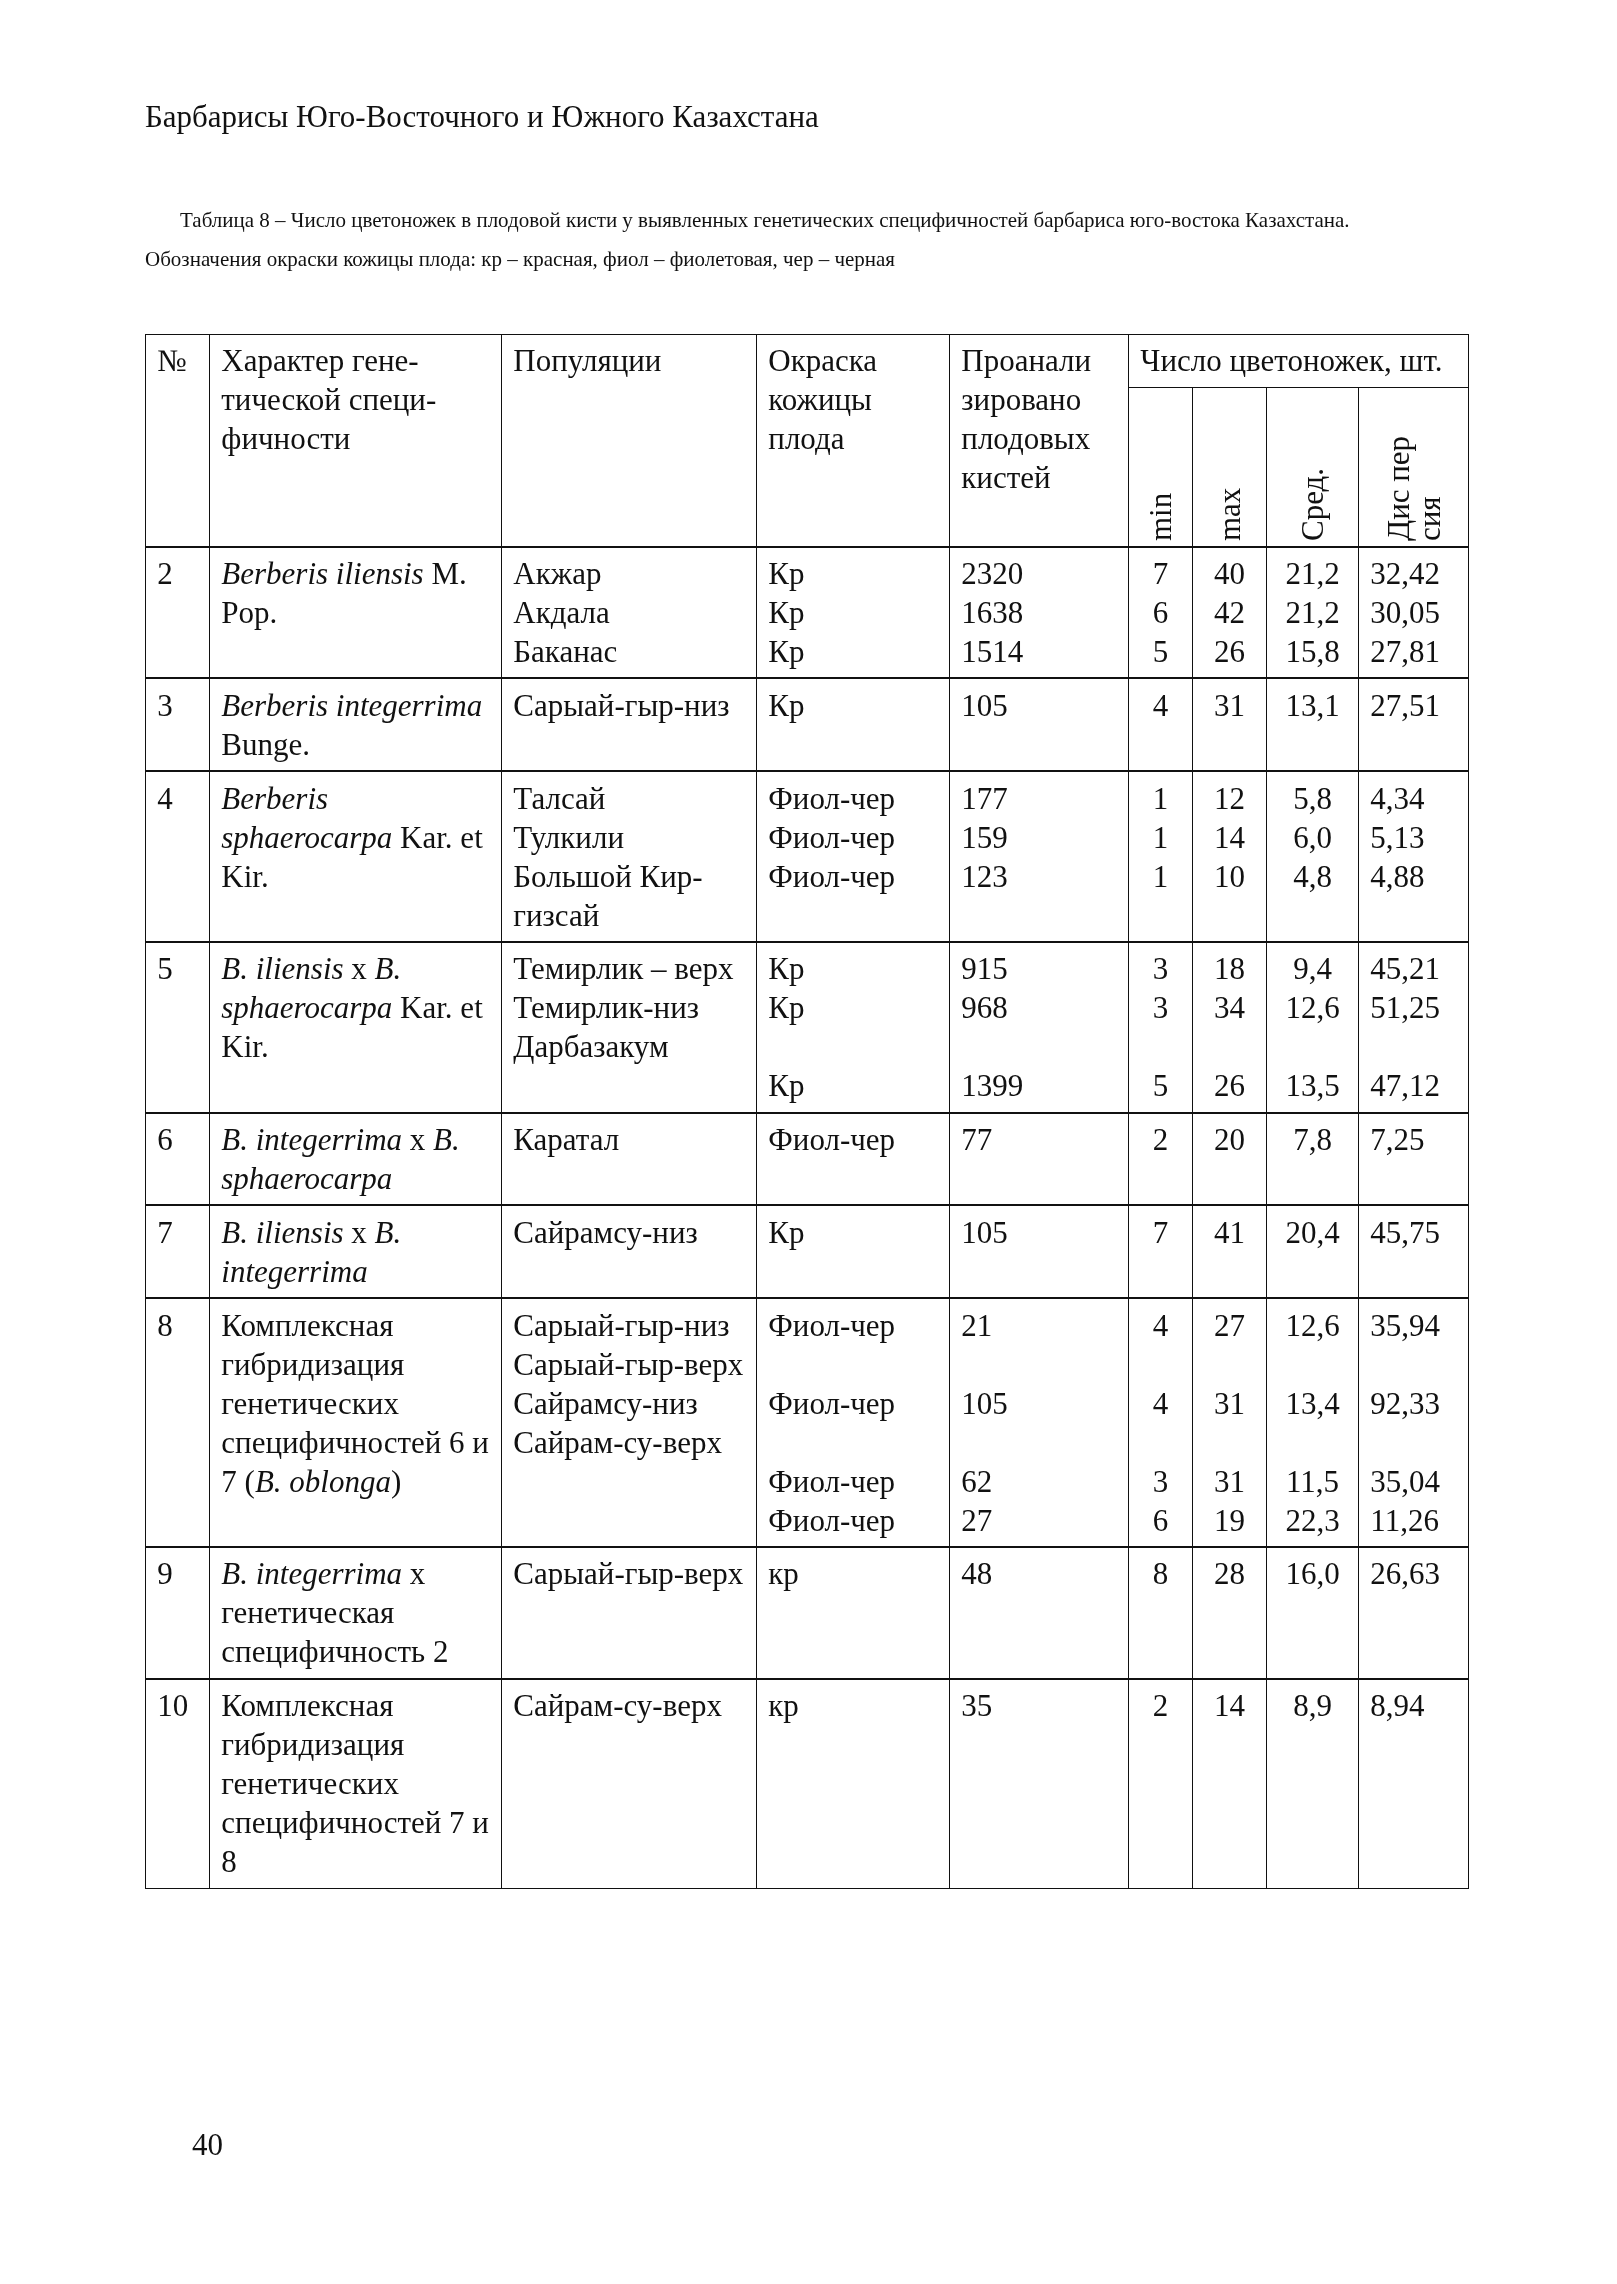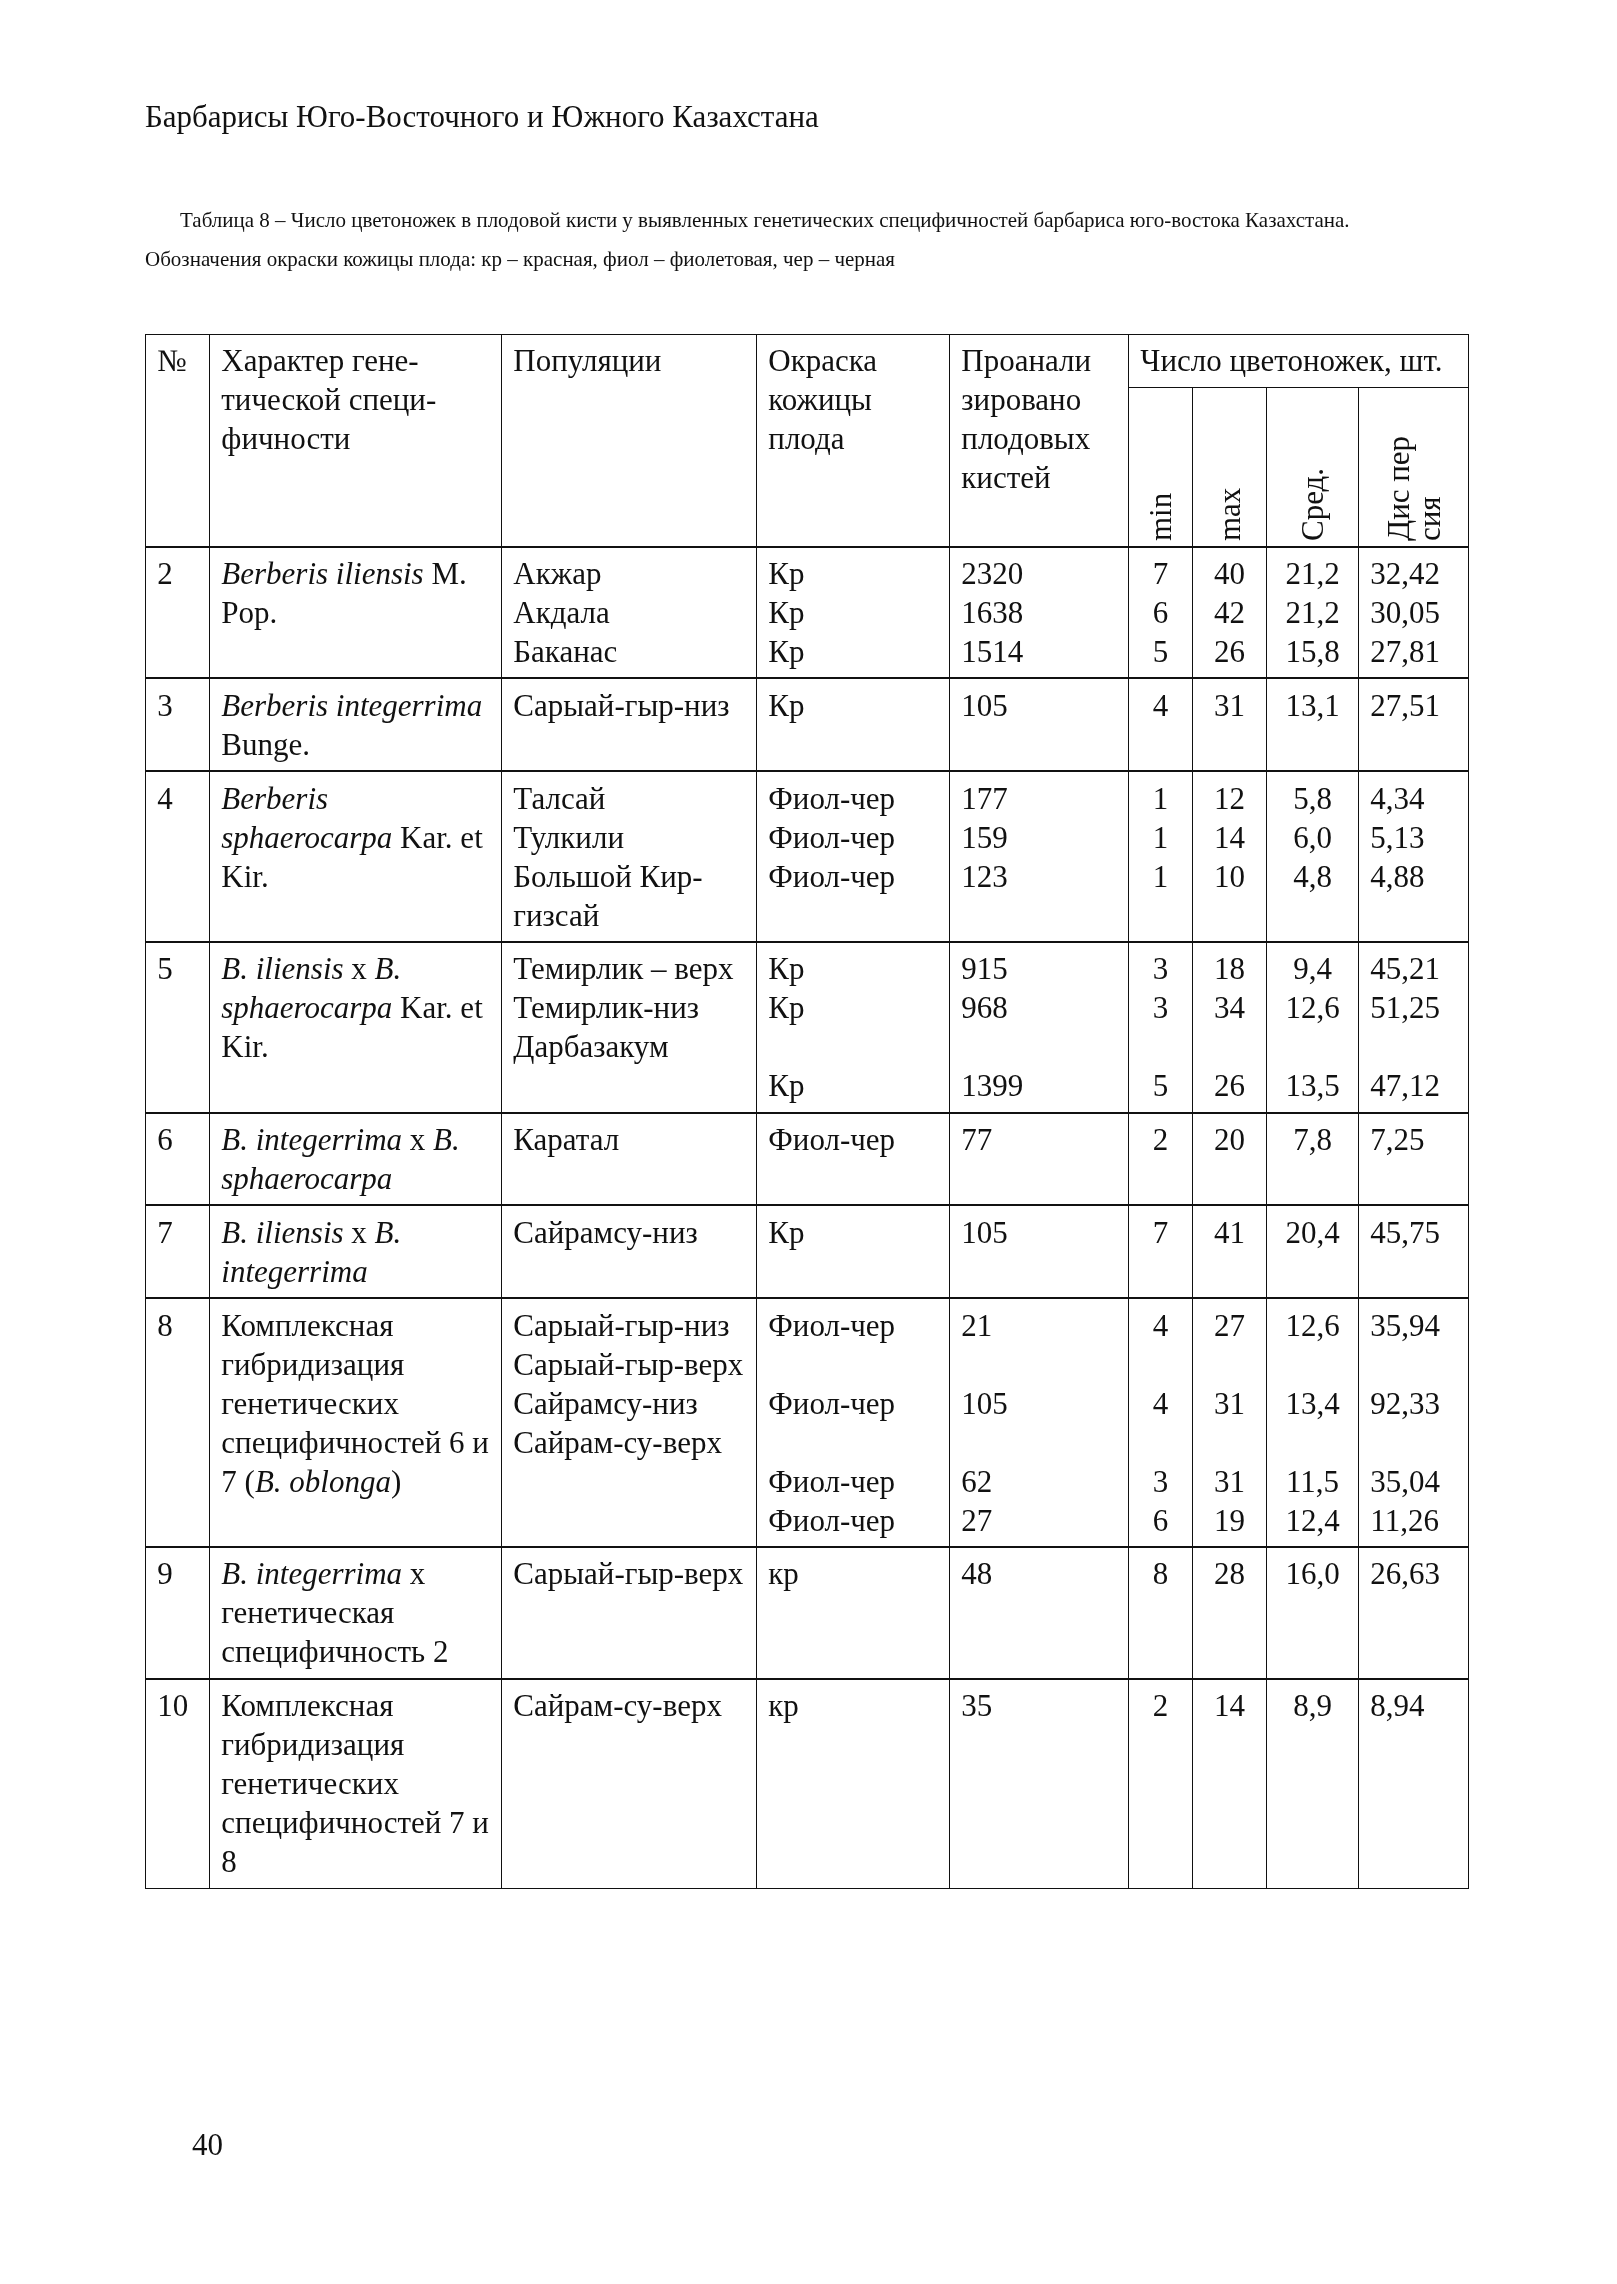--- a/index.html
+++ b/index.html
@@ -330,21 +330,21 @@
           <span class="gap"></span>
           <span>31</span>
           <span>19</span>
         </td>
         <td class="ctr ml">
           <span>12,6</span>
           <span class="gap"></span>
           <span>13,4</span>
           <span class="gap"></span>
           <span>11,5</span>
-          <span>12,4</span>
+          <span>22,3</span>
         </td>
         <td class="num ml">
           <span>35,94</span>
           <span class="gap"></span>
           <span>92,33</span>
           <span class="gap"></span>
           <span>35,04</span>
           <span>11,26</span>
         </td>
       </tr>

